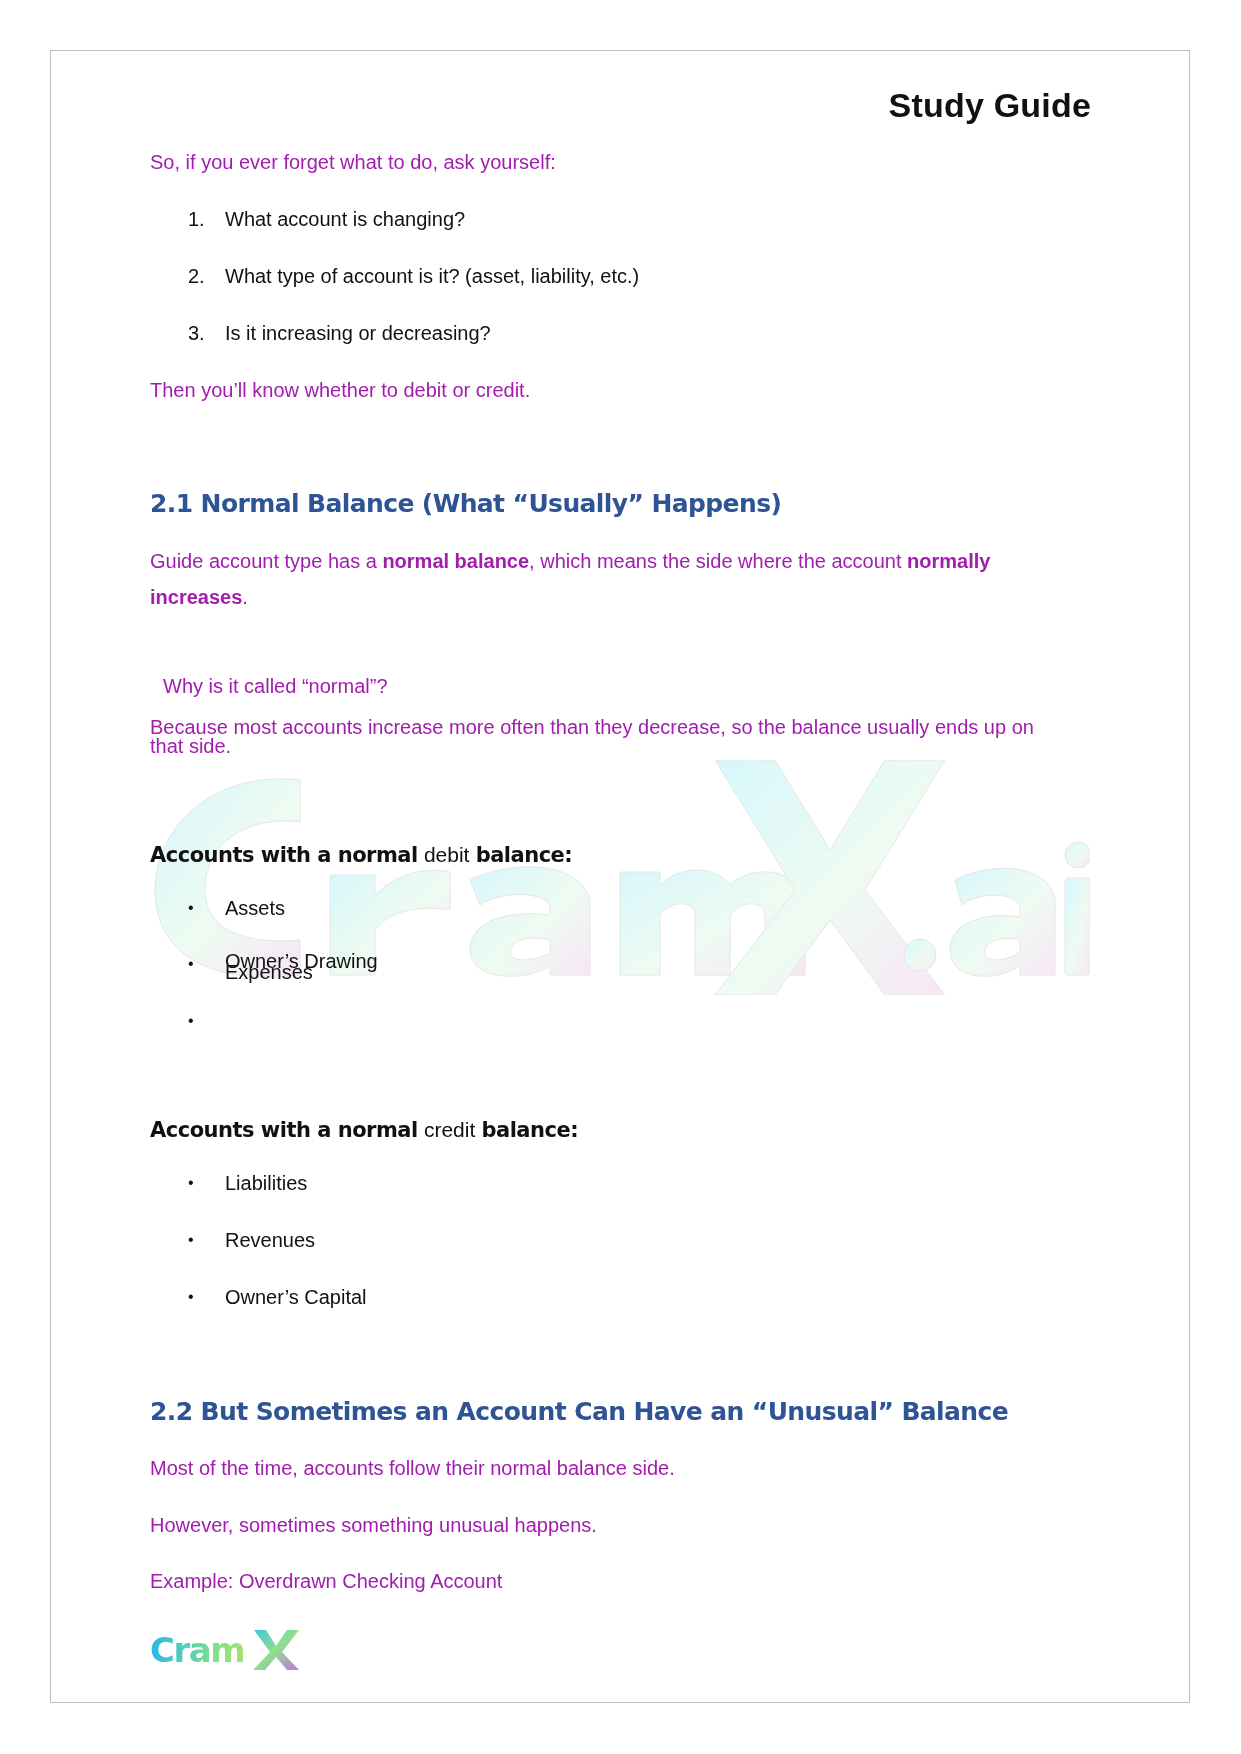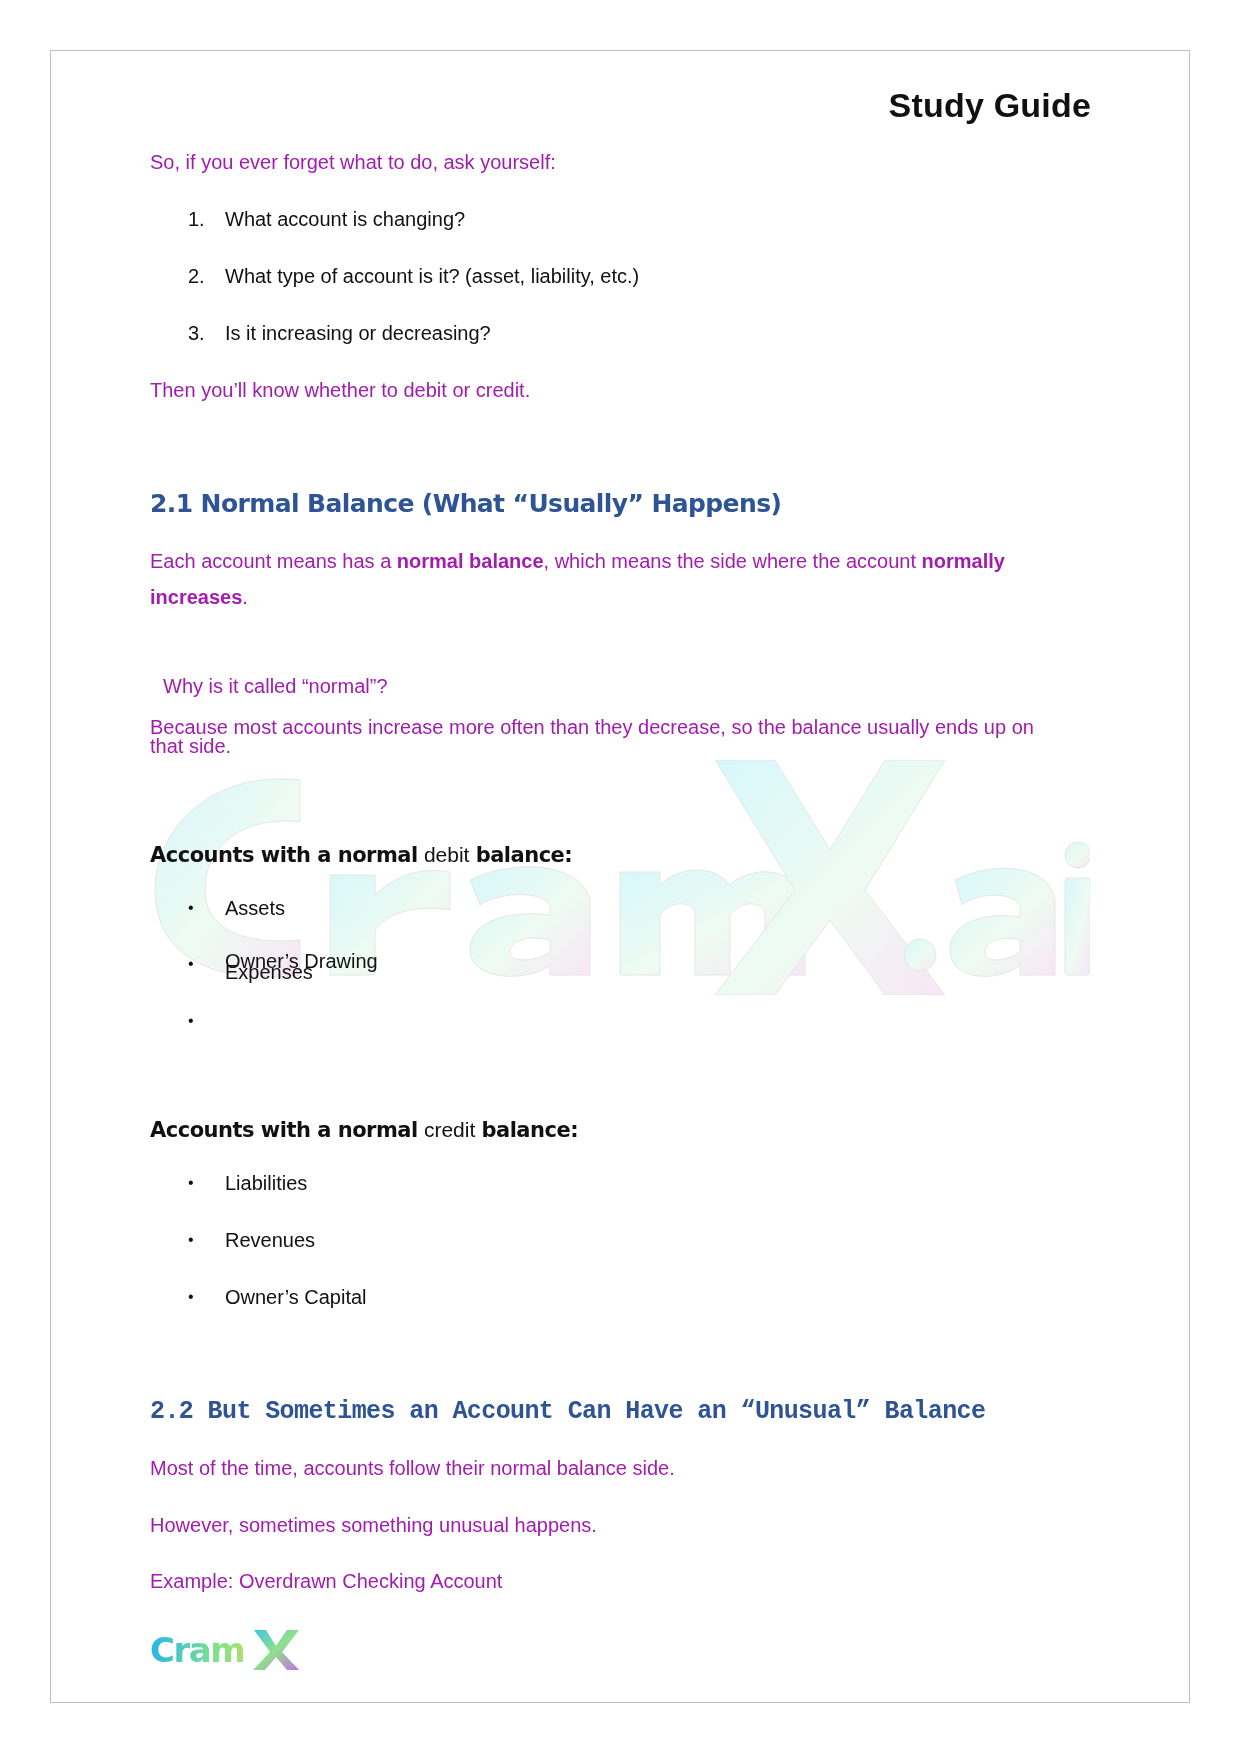--- a/index.html
+++ b/index.html
@@ -53,21 +53,21 @@
 <div class="abs list-num" style="top:264px;">2.</div>
 <div class="abs list-text" style="top:264px;">What type of account is it? (asset, liability, etc.)</div>
 <div class="abs list-num" style="top:321px;">3.</div>
 <div class="abs list-text" style="top:321px;">Is it increasing or decreasing?</div>
 
 <div class="abs body-text" style="top:378px;">Then you’ll know whether to debit or credit.</div>
 
 <div class="abs section-heading" style="top:488px;">2.1 Normal Balance (What “Usually” Happens)</div>
 
 <div class="abs body-text" style="top:549px;">
-  <span>Each account means has a </span><b>normal balance</b><span>, which means the side where the account </span><b>normally</b>
+  <span>Guide account type has a </span><b>normal balance</b><span>, which means the side where the account </span><b>normally</b>
 </div>
 <div class="abs body-text" style="top:585px;">
   <b>increases</b><span>.</span>
 </div>
 
 <div class="abs body-text" style="top:674px;margin-left:13px;">Why is it called “normal”?</div>
 
 <div class="abs body-text" style="top:698px;margin-top:17px;">Because most accounts increase more often than they decrease, so the balance usually ends up on</div>
 <div class="abs body-text" style="top:734px;">that side.</div>
 
@@ -90,21 +90,21 @@
   <b>balance:</b>
 </div>
 
 <div class="abs bullet" style="top:1171px;">•</div>
 <div class="abs list-text" style="top:1171px;">Liabilities</div>
 <div class="abs bullet" style="top:1228px;">•</div>
 <div class="abs list-text" style="top:1228px;">Revenues</div>
 <div class="abs bullet" style="top:1285px;">•</div>
 <div class="abs list-text" style="top:1285px;">Owner’s Capital</div>
 
-<div class="abs section-heading" style="top:1396px;font-family:Liberation Mono, monospace;">2.2 But Sometimes an Account Can Have an “Unusual” Balance</div>
+<div class="abs section-heading" style="top:1396px;">2.2 But Sometimes an Account Can Have an “Unusual” Balance</div>
 
 <div class="abs body-text" style="top:1456px;">Most of the time, accounts follow their normal balance side.</div>
 <div class="abs body-text" style="top:1513px;">However, sometimes something unusual happens.</div>
 <div class="abs body-text" style="top:1569px;">Example: Overdrawn Checking Account</div>
 
 <svg class="footer-logo" viewBox="0 0 150 48" xmlns="http://www.w3.org/2000/svg">
   <defs>
     <linearGradient id="lg1" x1="0" y1="0" x2="1" y2="0">
       <stop offset="0" stop-color="#29b6e8"></stop>
       <stop offset="0.7" stop-color="#7ee28a"></stop>

